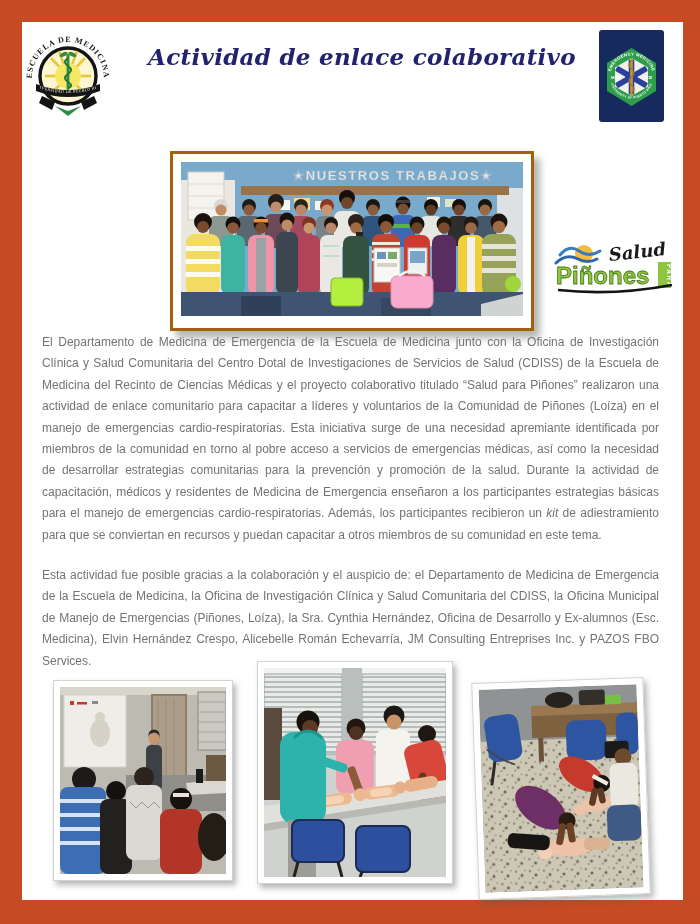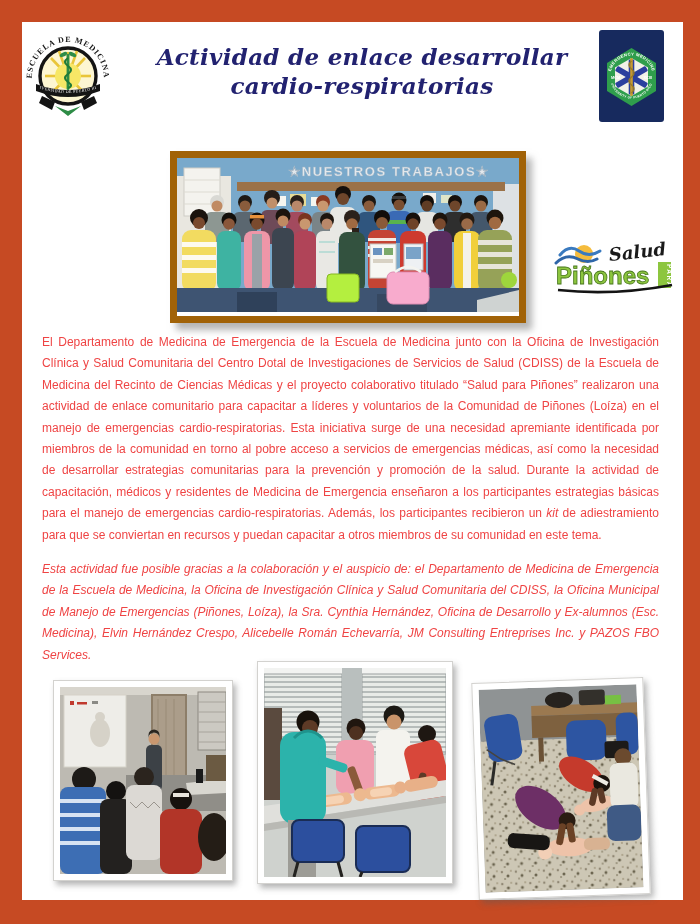--- a/index.html
+++ b/index.html
@@ -19,30 +19,30 @@
     font-family:"DejaVu Serif",serif;font-style:italic;font-weight:bold;
     font-size:23px;line-height:29px;color:#222270;letter-spacing:.3px;
   }
   
   .photo{
     position:absolute;background:#fff;padding:6px;border:1px solid #d3d2cf;
     box-shadow:3px 4px 6px rgba(90,90,90,.45);
   }
   .photo svg{display:block;}
   .groupframe{
-    position:absolute;left:148px;top:129px;background:#fff;padding:0;
-    border:7px solid #a16207;box-shadow:6px 7px 7px rgba(120,120,120,.55);
+    position:absolute;left:148px;top:129px;background:#fff;padding:8px;
+    border:3px solid #a16207;box-shadow:6px 7px 7px rgba(120,120,120,.55);
   }
   
   .textblock{
-    left:20px;top:310px;width:617px;color:#ef4444;
+    left:20px;top:310px;width:617px;color:#737373;
     font-size:12px;line-height:21.4px;text-align:justify;
   }
   .textblock p{margin:0;}
-  .textblock p + p{margin-top:13px;font-style:italic;}
+  .textblock p + p{margin-top:19px;}
   .logo svg{display:block;}
 </style>
 </head>
 <body>
 
 <div class="page">
 
   <div class="abs logo" style="left:3px;top:4px;width:86px;height:92px;">
     <svg viewBox="0 0 86 92" width="86" height="92">
       <defs>
@@ -75,22 +75,21 @@
       <text font-family="Liberation Serif,serif" font-size="8" font-weight="bold" fill="#161616" letter-spacing="1">
         <textPath href="#sealTop" startOffset="50%" text-anchor="middle">ESCUELA DE MEDICINA</textPath>
       </text>
       <polygon points="17,70 30,76 27,84 14,77" fill="#141414"></polygon>
       <polygon points="69,70 56,76 59,84 72,77" fill="#141414"></polygon>
       <path d="M30,80 L43,85 L56,80 L43,90 Z" fill="#2e8c46"></path>
     </svg>
   </div>
 
   <div class="abs title">
-    <div>Actividad de enlace desarrollar</div>
-    <div>cardio-respiratorias</div>
+    <div>Actividad de enlace colaborativo</div>
   </div>
 
   <div class="abs logo" style="left:577px;top:8px;width:65px;height:92px;">
     <svg viewBox="0 0 65 92" width="65" height="92">
       <defs>
         <path id="emTop" d="M 11 47 A 21.5 21.5 0 0 1 54 47"></path>
         <path id="emBot" d="M 11 47 A 21.5 21.5 0 0 0 54 47"></path>
       </defs>
       <rect width="65" height="92" rx="3" fill="#172a5e"></rect>
       <polygon points="32.5,18 57,33 57,61 32.5,76 8,61 8,33" fill="#2f9e4c"></polygon>

